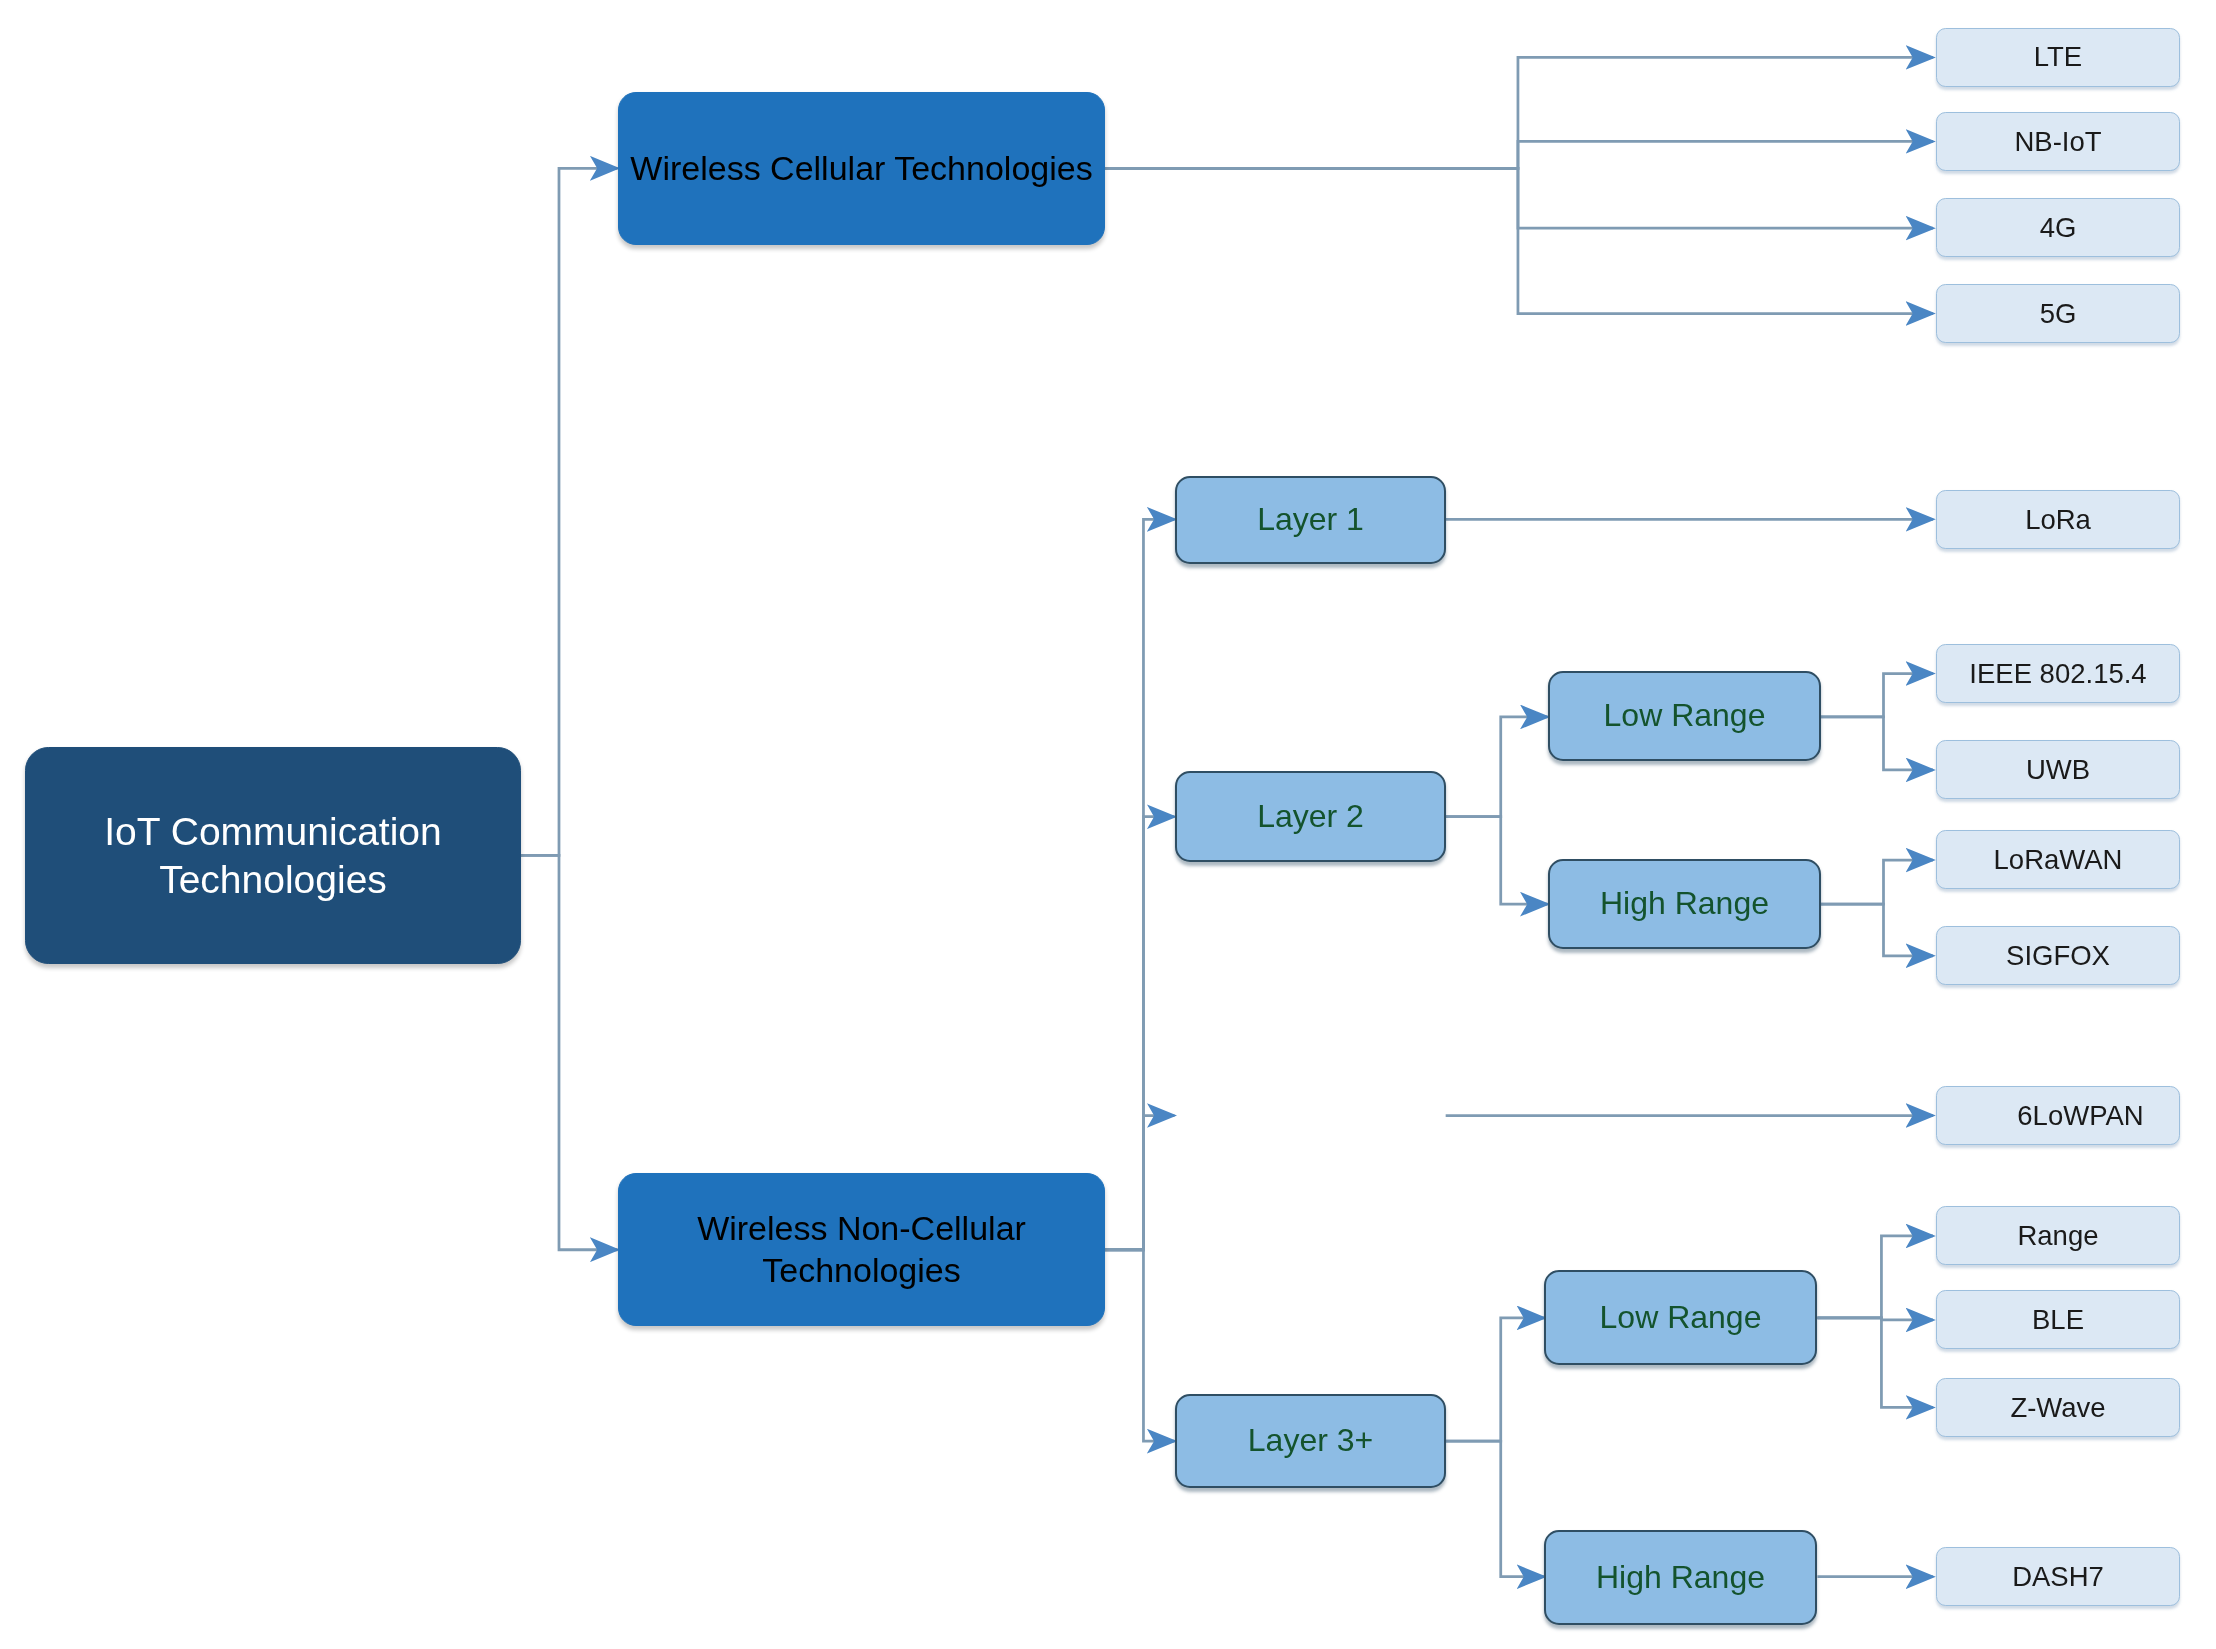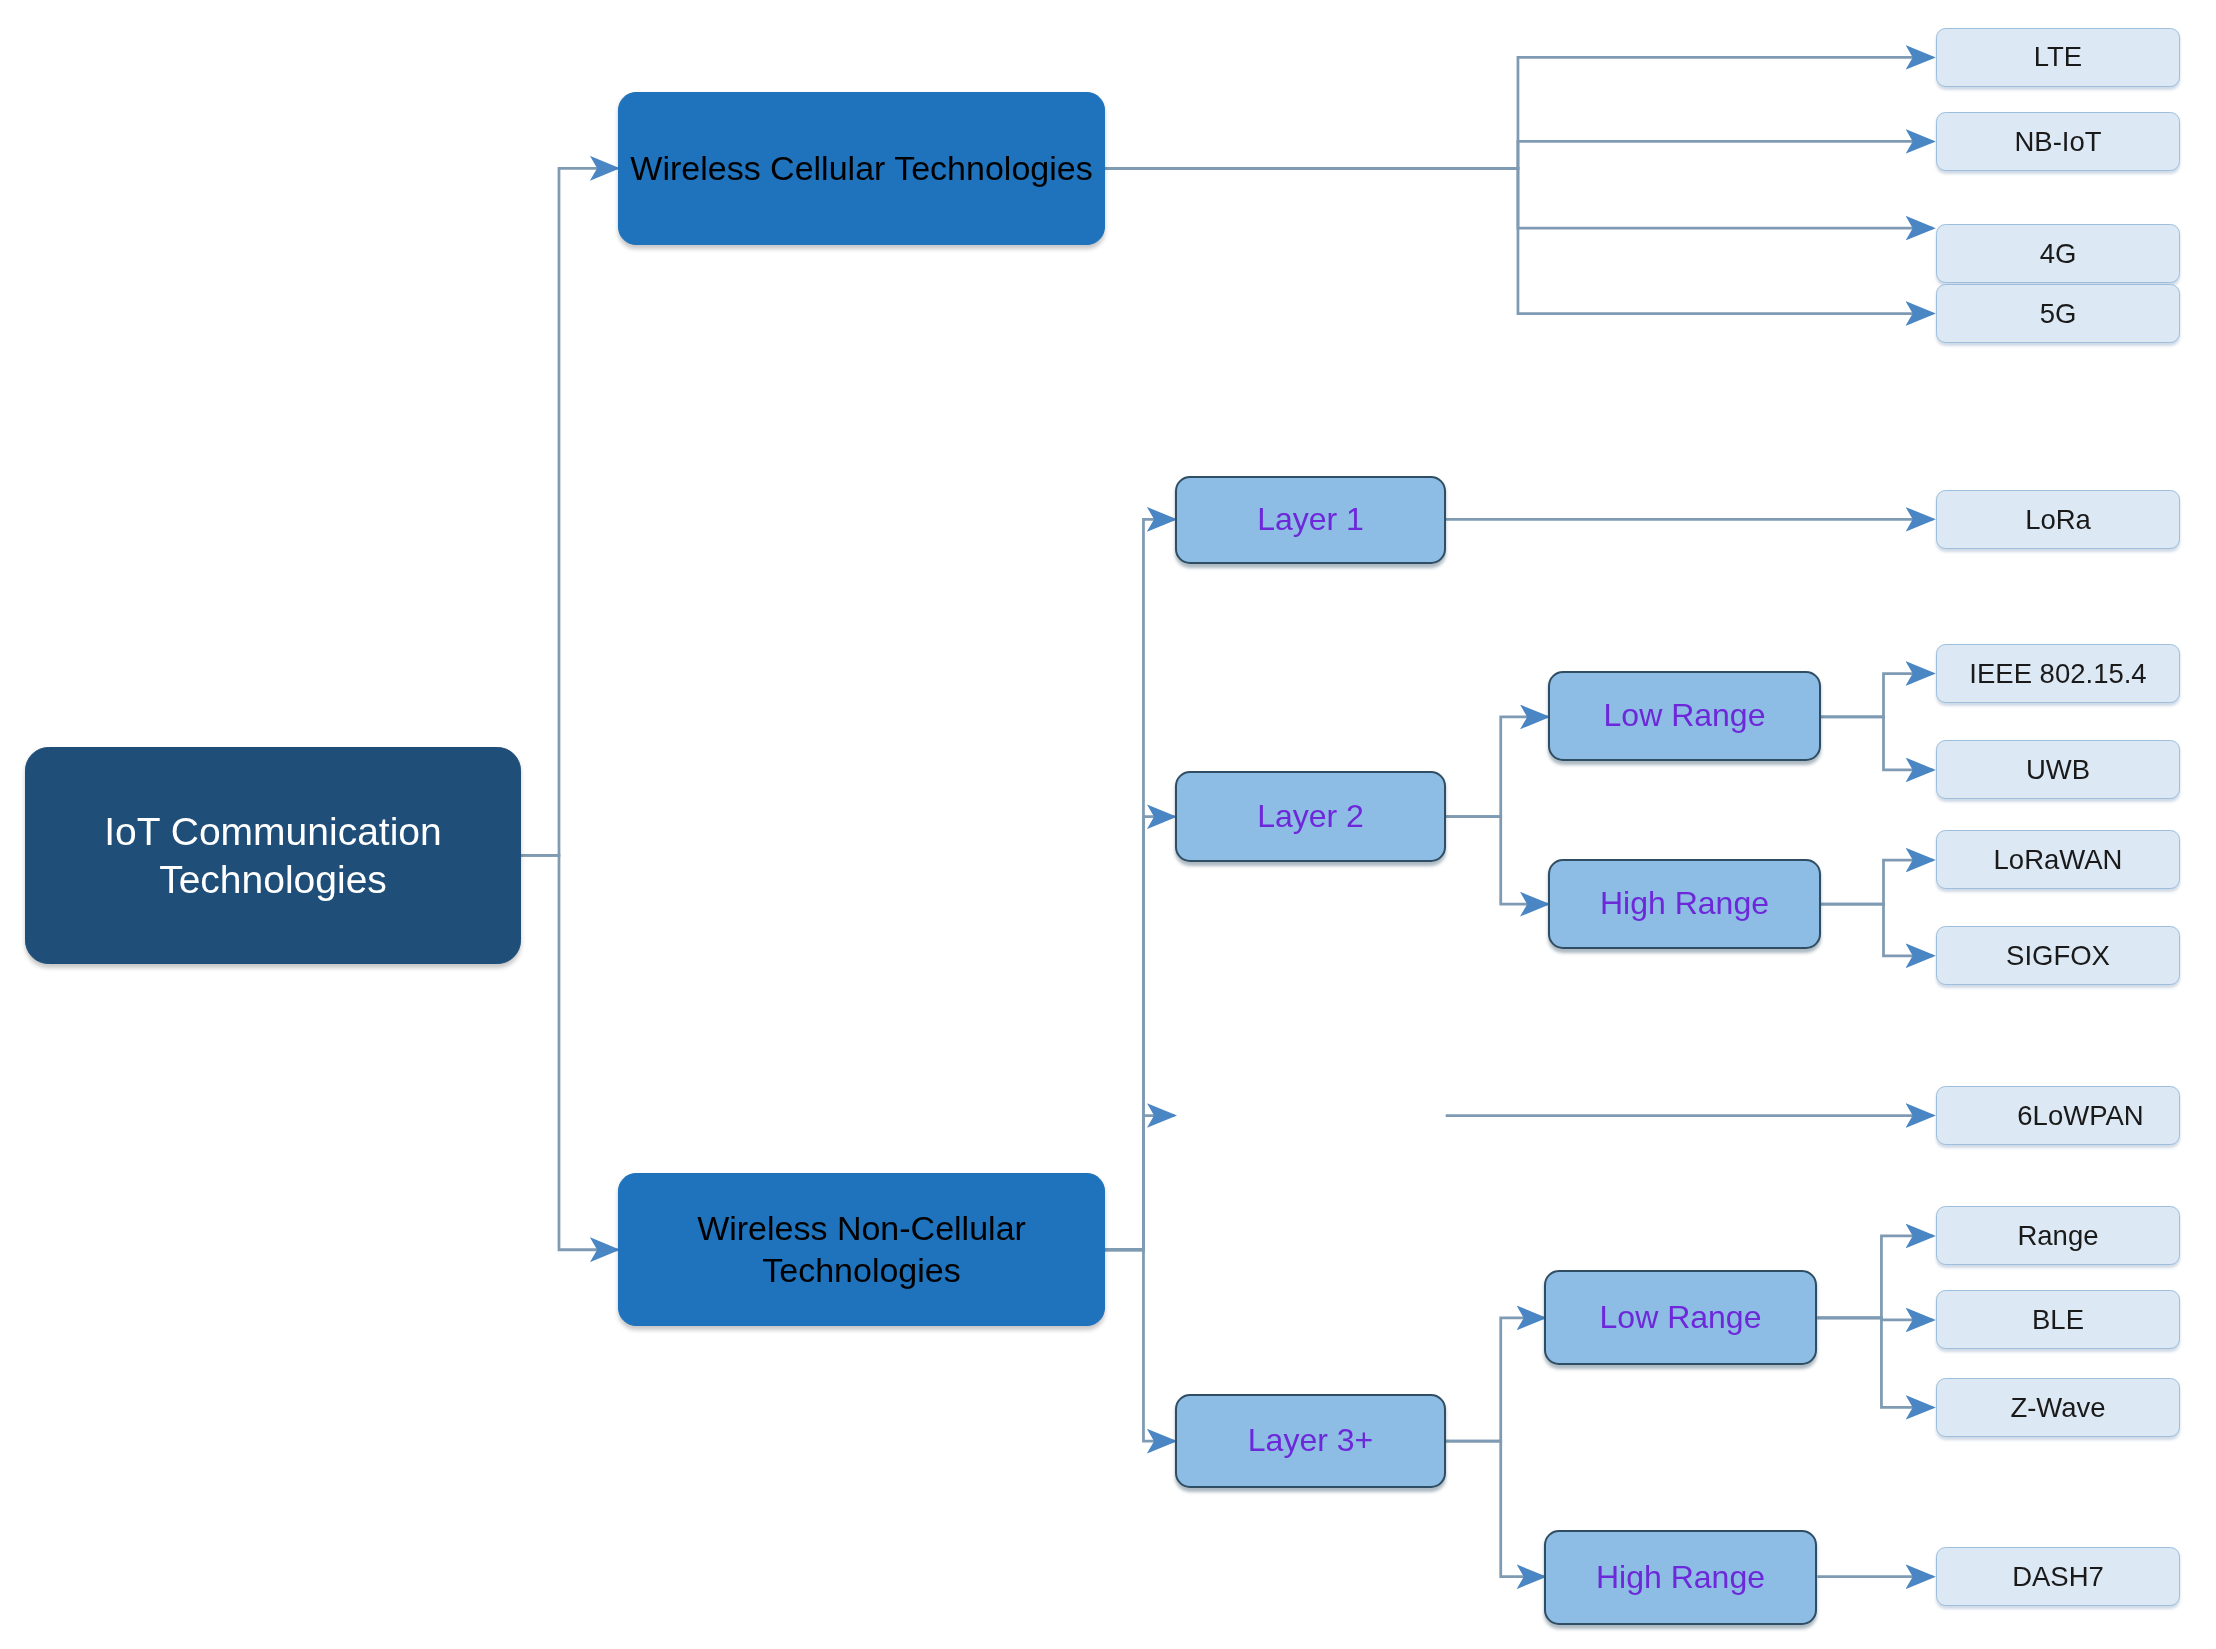--- a/index.html
+++ b/index.html
@@ -10,21 +10,21 @@
         text-align:center;line-height:1.22;}
   .node span{display:block;width:100%;padding:0 6.9px;}
 
   
   .lvl-root{background:#1F4E79;border:1.4px solid #1F4E79;border-radius:23.4px;color:#ffffff;
             font-size:39px;box-shadow:0 3.4px 4.1px rgba(0,0,0,.22);}
   
   .lvl-cat{background:#1F72BC;border:1.4px solid #1F72BC;border-radius:18px;color:#000000;
            font-size:34px;box-shadow:0 3.4px 4.1px rgba(0,0,0,.22);}
   
-  .lvl-mid{background:#8DBCE4;border:2.1px solid #2F4E63;border-radius:15px;color:#6d28d9;
+  .lvl-mid{background:#8DBCE4;border:2.1px solid #2F4E63;border-radius:15px;color:#14532d;
            font-size:32px;box-shadow:0 3.4px 3.4px rgba(47,78,99,.40);}
   
   .lvl-leaf{background:#DCE8F4;border:1.4px solid #9DBFDD;border-radius:9.6px;color:#1A1A1A;
             font-size:27.5px;box-shadow:0 2.1px 2.8px rgba(120,150,180,.35);}
 </style>
 </head>
 <body>
 
 <div id="stage">
 
@@ -106,21 +106,21 @@
   <div class="node lvl-mid" style="left:1544px; top:1530px; width:273px; height:95px;">
     <span>High Range</span>
   </div>
 
   <div class="node lvl-leaf" style="left:1936px; top:27.5px;  width:244px; height:59px;">
     <span>LTE</span>
   </div>
   <div class="node lvl-leaf" style="left:1936px; top:112px; width:244px; height:59px;">
     <span>NB-IoT</span>
   </div>
-  <div class="node lvl-leaf" style="left:1936px; top:198px; width:244px; height:59px;margin-top:26px;">
+  <div class="node lvl-leaf" style="left:1936px; top:198px; width:244px; height:59px;">
     <span>4G</span>
   </div>
   <div class="node lvl-leaf" style="left:1936px; top:284px; width:244px; height:59px;">
     <span>5G</span>
   </div>
 
   <div class="node lvl-leaf" style="left:1936px; top:490px;  width:244px; height:59px;">
     <span>LoRa</span>
   </div>
   <div class="node lvl-leaf" style="left:1936px; top:644px;  width:244px; height:59px;">

